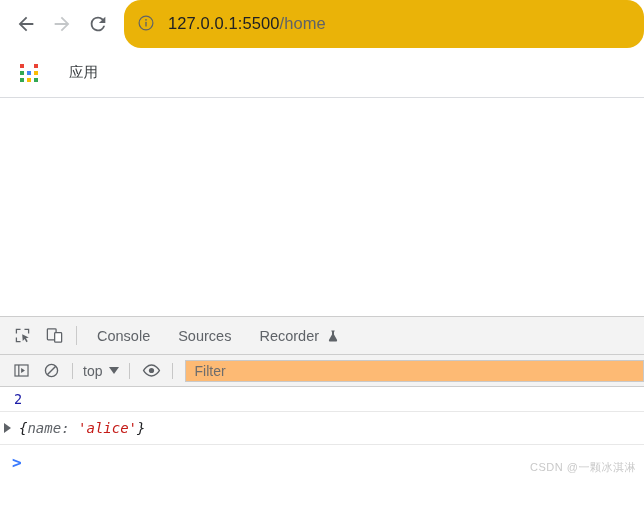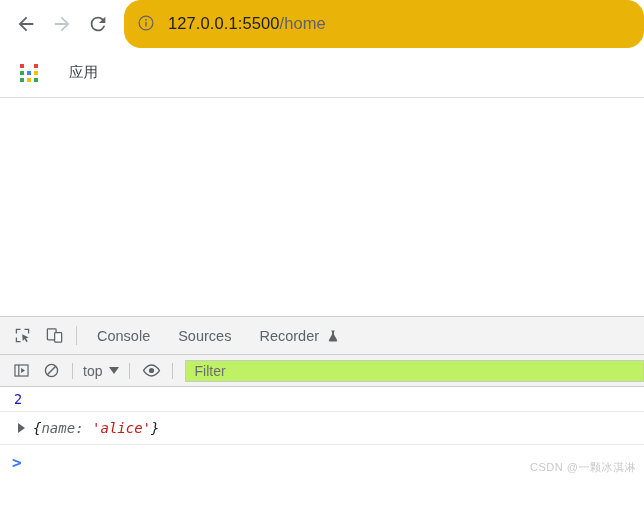--- a/index.html
+++ b/index.html
@@ -206,21 +206,21 @@
     width: 0; height: 0;
     border-left: 5px solid transparent;
     border-right: 5px solid transparent;
     border-top: 7px solid #5f6368;
   }
   .filter-input {
     flex: 1 1 auto;
     height: 22px;
     margin-left: 6px;
     margin-right: 0;
-    background: #bef264;
+    background: #fdba74;
     border: 1px solid #c9c9c9;
     box-sizing: border-box;
     display: flex;
     align-items: center;
     padding-left: 8px;
     font-size: 14px;
     color: #6d6d6d;
     min-width: 0;
   }
 
@@ -230,21 +230,21 @@
     background: #ffffff;
     display: flex;
     flex-direction: column;
     overflow: hidden;
     position: relative;
   }
   .console-row {
     border-bottom: 1px solid #e8e8e8;
     display: flex;
     align-items: center;
-    padding-left: 18px;
+    padding-left: 4px;
     box-sizing: border-box;
     font-family: "DejaVu Sans Mono", "Liberation Mono", monospace;
     font-size: 13.5px;
     color: #202124;
   }
   .row-number { height: 25px; color: #1a1aa6; padding-left: 14px; }
   .row-object { height: 33px; gap: 6px; }
   .disclosure-tri {
     width: 0; height: 0;
     border-top: 5px solid transparent;

